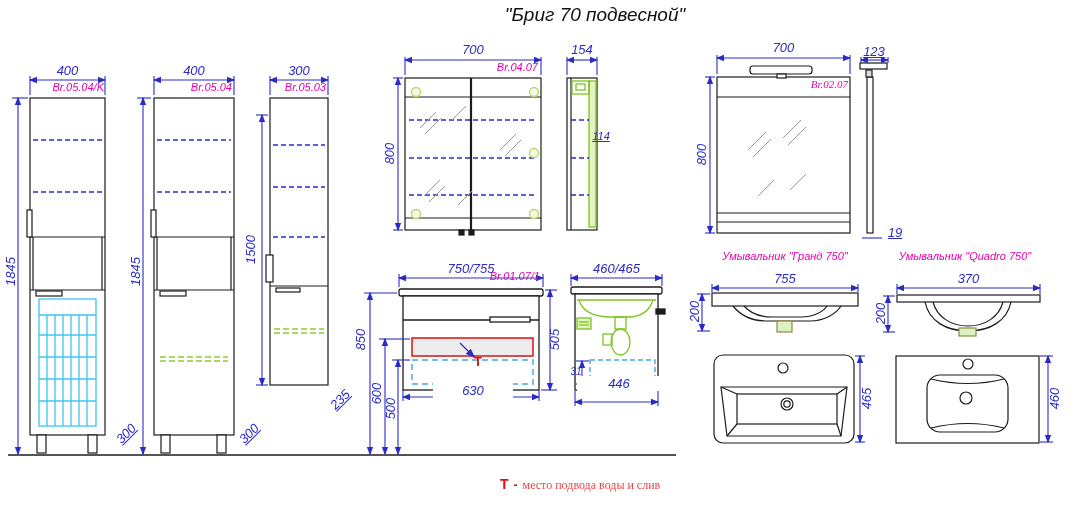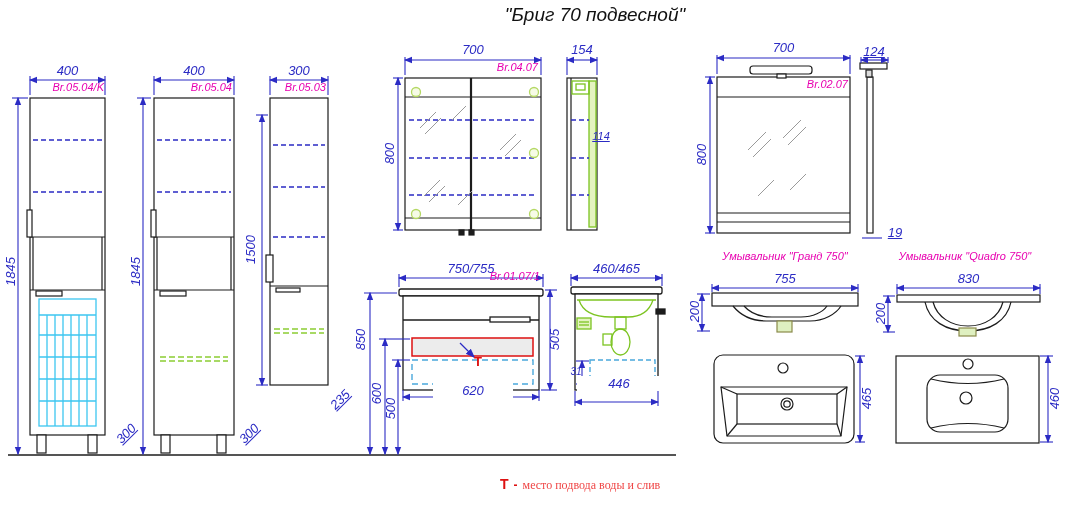--- a/index.html
+++ b/index.html
@@ -352,45 +352,45 @@
   <span class="lbl rot" style="left:220px;top:242px;width:60px;">1500</span>
   <span class="lbl diag" style="left:320px;top:392px;width:40px;">235</span>
 
   <span class="lbl" style="left:405px;top:42px;width:136px;">700</span>
   <span class="code" style="left:456px;top:61px;width:82px;">Br.04.07</span>
   <span class="lbl rot" style="left:359px;top:146px;width:60px;">800</span>
   <span class="lbl" style="left:563px;top:42px;width:38px;">154</span>
   <span class="lbl sm u" style="left:572px;top:129px;width:26px;padding-left:16px;">114</span>
 
   <span class="lbl" style="left:717px;top:40px;width:133px;">700</span>
-  <span class="code" style="left:766px;top:78px;width:82px;">Br.02.07</span>
+  <span class="code" style="left:766px;top:78px;width:82px;font-family:Liberation Serif, serif;">Br.02.07</span>
   <span class="lbl rot" style="left:671px;top:147px;width:60px;">800</span>
-  <span class="lbl u" style="left:858px;top:44px;width:32px;">124</span>
+  <span class="lbl u" style="left:858px;top:44px;width:32px;">123</span>
   <span class="lbl u" style="left:884px;top:225px;width:22px;">19</span>
 
   <span class="lbl" style="left:399px;top:261px;width:144px;">750/755</span>
   <span class="code" style="left:458px;top:270px;width:82px;">Br.01.07/1</span>
   <span class="lbl rot" style="left:524px;top:332px;width:60px;">505</span>
-  <span class="lbl bgw" style="left:433px;top:383px;width:76px;">620</span>
+  <span class="lbl bgw" style="left:433px;top:383px;width:76px;">630</span>
   <span class="lbl rot" style="left:330px;top:332px;width:60px;">850</span>
   <span class="lbl rot" style="left:346px;top:386px;width:60px;">600</span>
   <span class="lbl rot" style="left:360px;top:401px;width:60px;">500</span>
   <span class="tee" style="left:470px;top:354px;width:16px;">Т</span>
 
   <span class="lbl" style="left:569px;top:261px;width:95px;">460/465</span>
   <span class="lbl bgw" style="left:577px;top:376px;width:80px;">446</span>
   <span class="lbl xs" style="left:568px;top:364px;width:16px;">31</span>
 
   <span class="mag" style="left:700px;top:250px;width:170px;">Умывальник "Гранд 750"</span>
   <span class="lbl" style="left:712px;top:271px;width:146px;">755</span>
   <span class="lbl rot" style="left:664px;top:304px;width:60px;">200</span>
   <span class="lbl rot" style="left:836px;top:391px;width:60px;">465</span>
 
   <span class="mag" style="left:882px;top:250px;width:166px;">Умывальник "Quadro 750"</span>
-  <span class="lbl" style="left:897px;top:271px;width:143px;">830</span>
+  <span class="lbl" style="left:897px;top:271px;width:143px;">370</span>
   <span class="lbl rot" style="left:850px;top:306px;width:60px;">200</span>
   <span class="lbl rot" style="left:1024px;top:391px;width:60px;">460</span>
 
   <div class="legend" style="left:500px;top:476px;">
     <span class="sym">Т</span>
     <span class="sep">-</span>
     <span class="txt">место подвода воды и слив</span>
   </div>
 
 </div>

